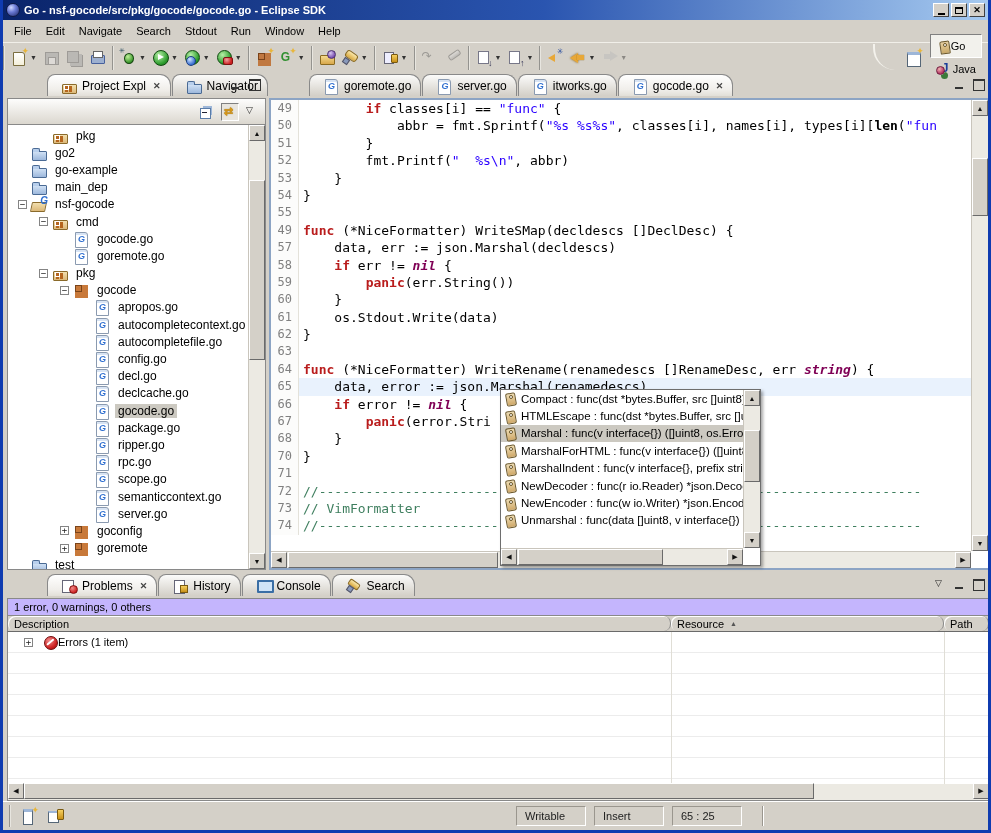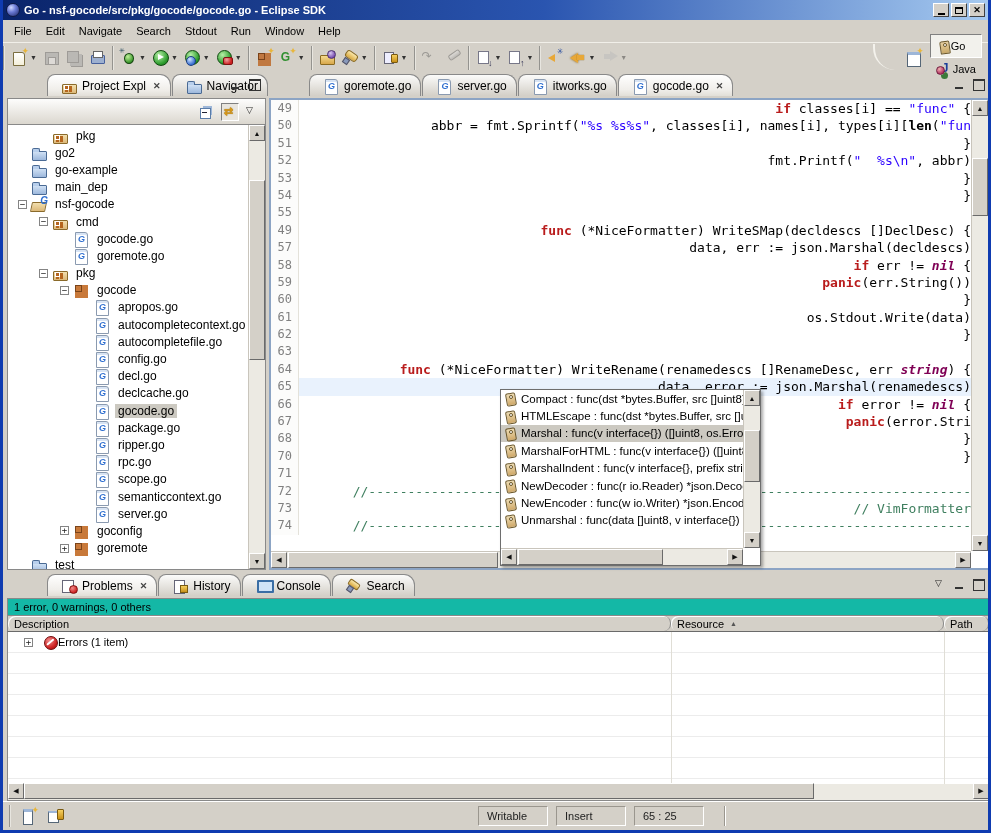--- a/index.html
+++ b/index.html
@@ -142,21 +142,21 @@
   .sb-v { position:absolute; top:0; right:0; width:17px; bottom:0; background:#eceae3; border-left:1px solid #c9c5bc; }
   .sb-h { position:absolute; left:0; bottom:0; height:17px; background:#eceae3; border-top:1px solid #c9c5bc; }
   .sb-btn { position:absolute; width:16px; height:16px; background:#d4d0c8; border:1px solid; border-color:#fff #6a6a6a #6a6a6a #fff;
      font-size:7px; display:flex; align-items:center; justify-content:center; color:#111; }
   .sb-thumb { position:absolute; background:#d4d0c8; border:1px solid; border-color:#fff #6a6a6a #6a6a6a #fff; }
 
   
   .editor { position:absolute; left:266px; top:74px; width:721px; height:496px; }
   .ed-content { position:absolute; left:0; top:24px; right:0; bottom:0; border:2px solid #8ca4c4; background:#fff; }
   .code-area { position:absolute; left:0; top:0; right:17px; bottom:17px; overflow:hidden; background:#fff; }
-  .cl { position:relative; height:17.4px; line-height:17.4px; white-space:pre; font-family:"DejaVu Sans Mono",monospace; font-size:13px; display:flex;justify-content:space-between; }
+  .cl { position:relative; height:17.4px; line-height:17.4px; white-space:pre; font-family:"DejaVu Sans Mono",monospace; font-size:13px; display:flex; }
   .cl .ln { width:28px; flex:none; text-align:right; padding-right:6px; color:#808080; font-size:12px; background:#fcfcfb; border-right:1px solid #e4e2da; }
   .cl .ct { padding-left:4px; }
   .cl.hl { background:#e9f2fd; }
   .tk-k { color:#b91c1c; font-weight:bold; }
   .tk-ki { color:#7f0055; font-weight:bold; font-style:italic; }
   .tk-b { font-weight:bold; }
   .tk-s { color:#2a00ff; }
   .tk-c { color:#3f7f5f; }
 
   
@@ -164,21 +164,21 @@
      border:1px solid #6e6e6e; box-shadow:2px 2px 3px rgba(0,0,0,.35); z-index:10; }
   .popup-items { position:absolute; left:0; top:0; right:17px; bottom:17px; overflow:hidden; }
   .pitem { display:flex; align-items:center; height:17.4px; white-space:nowrap; font-size:11.5px; padding-left:2px; }
   .pitem.selected { background:#ccc9c1; }
   .ptag { position:relative; width:15px; height:15px; flex:none; margin-right:3px; }
   .ptag::before { content:""; position:absolute; left:3px; top:2px; width:8px; height:11px; background:linear-gradient(#eedcb2,#cfa868); border:1px solid #6a5526; border-radius:2px; transform:rotate(-10deg); }
   .ptag::after { content:""; position:absolute; left:6px; top:4px; width:2px; height:2px; background:#fff; border:1px solid #6a5526; border-radius:50%; }
 
   
   .bottom { position:absolute; left:4px; top:574px; width:983px; height:227px; }
-  .summary { height:17px; padding:2px 6px; border:1px solid #898989; border-bottom:none; background:#14b8a6; }
+  .summary { height:17px; padding:2px 6px; border:1px solid #898989; border-bottom:none; background:#c4b5fd; }
   .ptable-head { display:flex; height:17px; background:#d4d0c8; border:1px solid #898989; border-bottom:1px solid #6a6a6a; }
   .pth { padding:1px 6px; border-right:1px solid #8a8a8a; box-shadow:inset 1px 1px 0 #fff; display:flex; align-items:center; gap:6px;border-radius:7px; }
   .sortmark { font-size:7px; color:#555; }
   .ptable-body { position:relative; height:152px; background:#fff; border-left:1px solid #898989; border-right:1px solid #898989; overflow:hidden; }
   .prow { display:flex; align-items:center; height:21px; border-bottom:1px solid #ececec; }
   .prow .pexp { margin-left:16px; }
   .err-icon { position:relative; width:15px; height:15px; margin-left:10px; flex:none; }
   .err-icon::before { content:""; position:absolute; left:1px; top:1px; width:12px; height:12px; border-radius:50%;
      background:radial-gradient(circle at 35% 30%, #f08a8a, #cc1f1f 65%, #8a0c0c); border:1px solid #700a0a; }
   .err-icon::after { content:""; position:absolute; left:3px; top:6.5px; width:9px; height:2.4px; background:#fff; transform:rotate(-40deg); border-radius:1px; }
@@ -194,21 +194,21 @@
   .i-search-sm::before { content:""; position:absolute; left:2px; top:3px; width:10px; height:5px; border-radius:2px; background:linear-gradient(#fce9a8,#d8a840); border:1px solid #8a6a20; transform:rotate(35deg); }
   .i-search-sm::after { content:""; position:absolute; left:1px; top:8px; width:4px; height:4px; background:#8899bb; border:1px solid #556; transform:rotate(35deg); }
 
   
   .statusbar { position:absolute; left:0; top:801px; width:100%; height:29px; border-top:1px solid #fff; display:flex; align-items:center; }
   .fastview { display:flex; align-items:center; gap:8px; padding-left:10px; border-left:2px groove #e8e6e0; height:22px; margin-left:6px; }
   .ic-fastview::before { content:""; position:absolute; left:2px; top:2px; width:8px; height:12px; background:#fff; border:1px solid #567; border-top:3px solid #9db6d8; }
   .ic-fastview::after { content:"✦"; position:absolute; right:0px; top:-2px; color:#e8b63c; font-size:9px; }
   .ic-restore::before { content:""; position:absolute; left:1px; top:4px; width:9px; height:9px; background:#fff; border:1px solid #567; border-top:2px solid #9db6d8; }
   .ic-restore::after { content:""; position:absolute; right:1px; top:2px; width:5px; height:9px; background:linear-gradient(#f6d060,#c89018); border:1px solid #7a5a10; border-radius:1px; }
-  .status-fields { position:absolute; left:475px; display:flex; }
+  .status-fields { position:absolute; left:513px; display:flex; }
   .sfield { height:20px; min-width:70px; padding:3px 8px; border:1px solid; border-color:#9a968e #fff #fff #9a968e; margin-right:8px; color:#222; }
   .sdiv { width:2px; height:20px; border-left:1px solid #9a968e; border-right:1px solid #fff; margin-left:12px; }
 
   .sash-h { position:absolute; left:0; top:570px; width:100%; height:4px; }
 </style>
 </head>
 <body>
 
 <div class="window">
 

